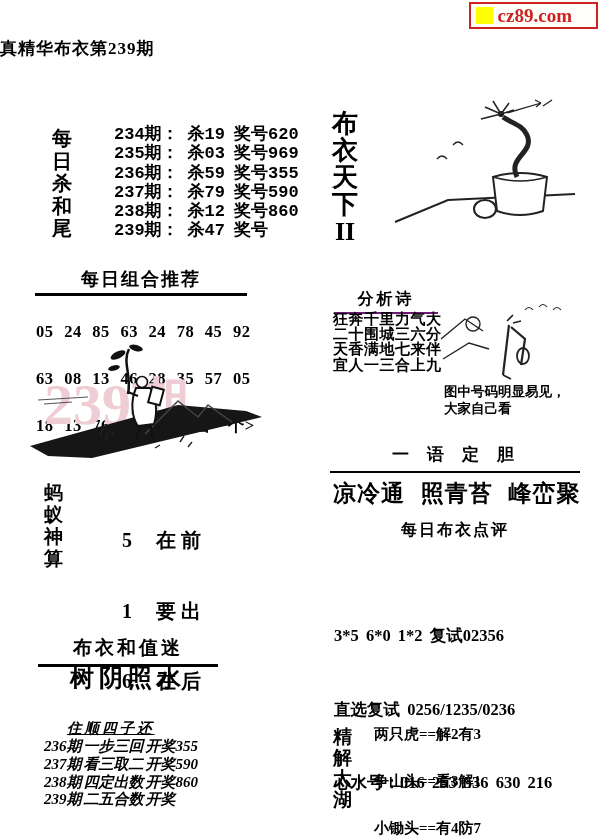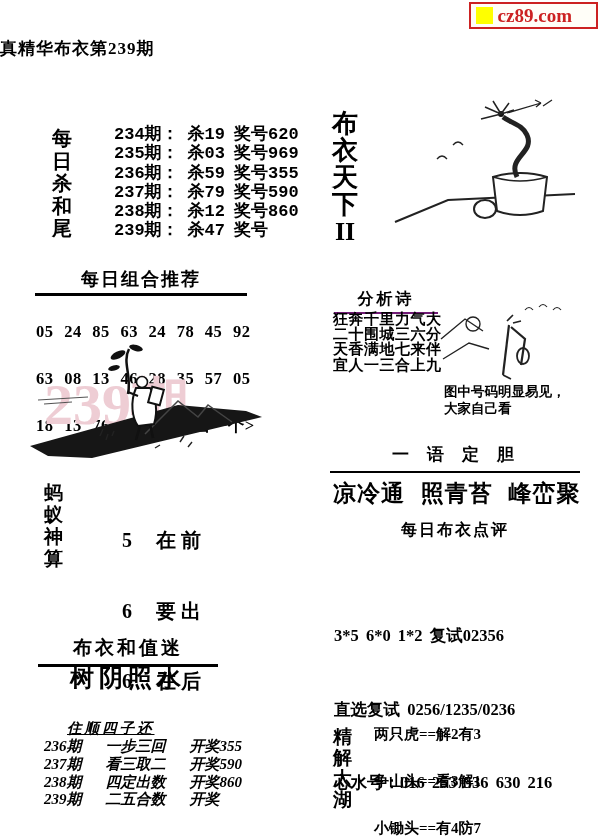--- a/index.html
+++ b/index.html
@@ -48,21 +48,21 @@
   #hezhi-title { position:absolute; left:38px; top:635px; width:180px; text-align:center;
                  font-size:19px; letter-spacing:3px; border-bottom:3px solid #000; padding-bottom:3px; }
   #hezhi-phrase { position:absolute; left:38px; top:662px; width:180px; text-align:center;
                   font-size:24px; letter-spacing:5px; }
 
   
   #fourchar-title { position:absolute; left:67px; top:719px; font-size:14.5px; font-style:italic;
                     letter-spacing:3px; text-decoration:underline; }
   #fourchar-rows { position:absolute; left:44px; top:738px; font-size:15px; font-style:italic;
                    line-height:17.8px; }
-  #fourchar-rows .fr span+span { margin-left:24px; }
+  #fourchar-rows .fr span+span { margin-left:2px; }
 
   
   #poem-title { position:absolute; left:334px; top:289px; width:104px; text-align:center;
                 font-size:16px; letter-spacing:3px; border-bottom:2px solid #701a75; padding-bottom:2px; }
   #poem-lines { position:absolute; left:333px; top:312px; font-size:15px; line-height:15.2px;
                 letter-spacing:0.5px; }
   #sketch-caption { position:absolute; left:444px; top:384px; font-size:13.5px; line-height:16.5px; }
 
   
   #yuding-title { position:absolute; left:330px; top:443px; width:250px; text-align:center;
@@ -135,21 +135,21 @@
   </svg>
 
   <div class="vstack" id="ant-label">
     <div>蚂</div>
     <div>蚁</div>
     <div>神</div>
     <div>算</div>
   </div>
   <div id="ant-rows">
     <div>5 在前</div>
-    <div>6 要出</div>
+    <div>1 要出</div>
     <div>6 在后</div>
   </div>
 
   <div id="hezhi-title">布衣和值迷</div>
   <div id="hezhi-phrase">树阴照水</div>
 
   <div id="fourchar-title">住顺四子还</div>
   <div id="fourchar-rows">
     <div class="fr"><span>236期</span><span>一步三回</span><span>开奖355</span></div>
     <div class="fr"><span>237期</span><span>看三取二</span><span>开奖590</span></div>

